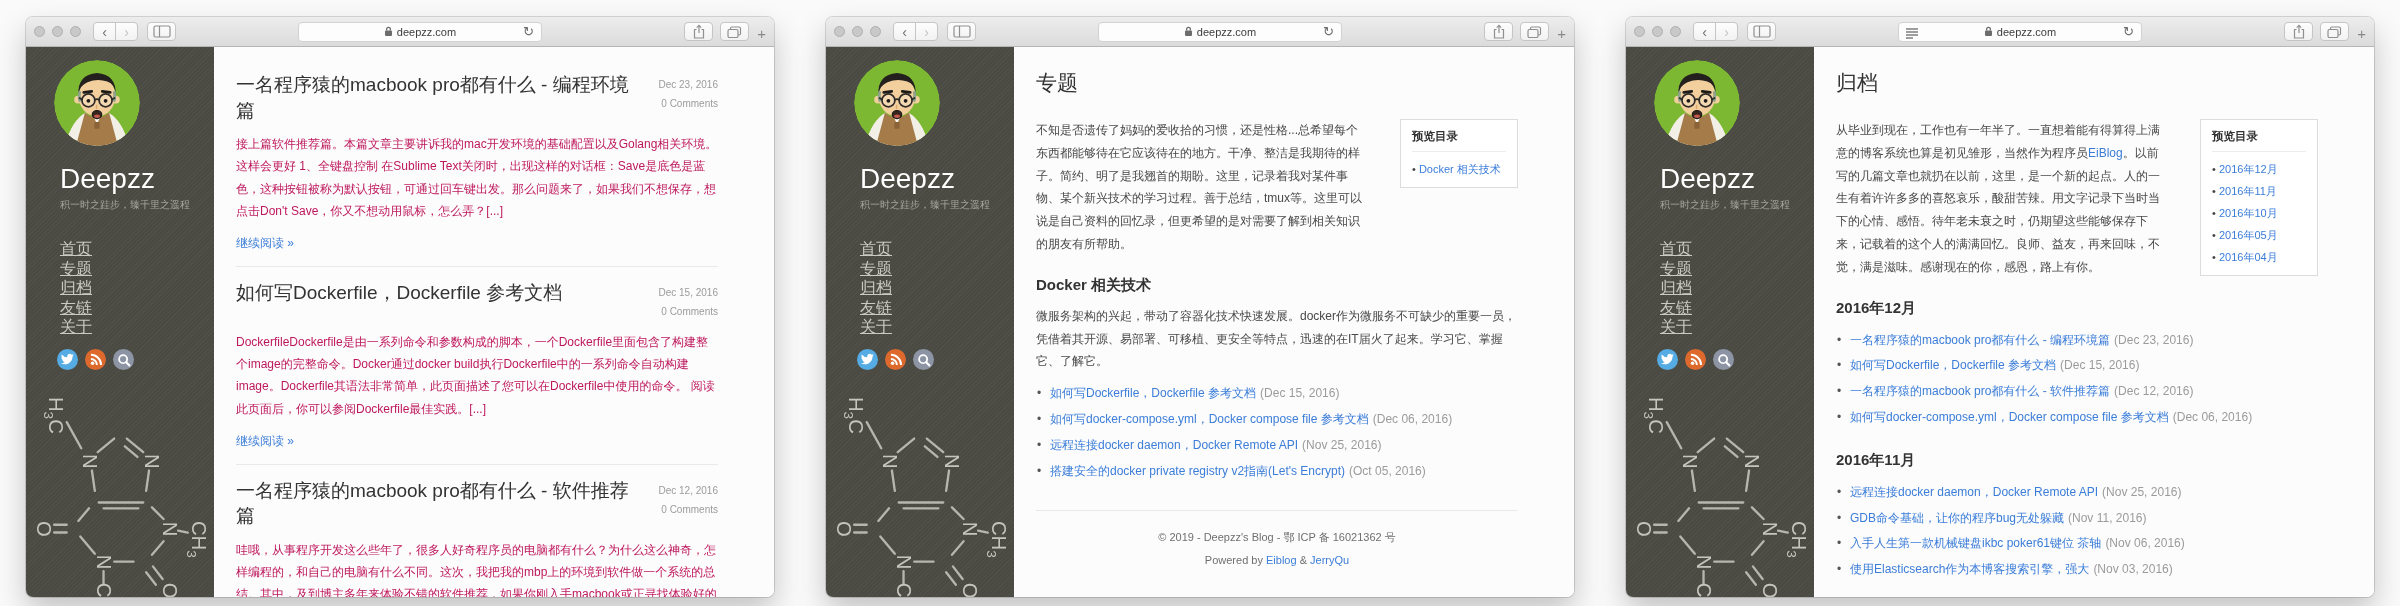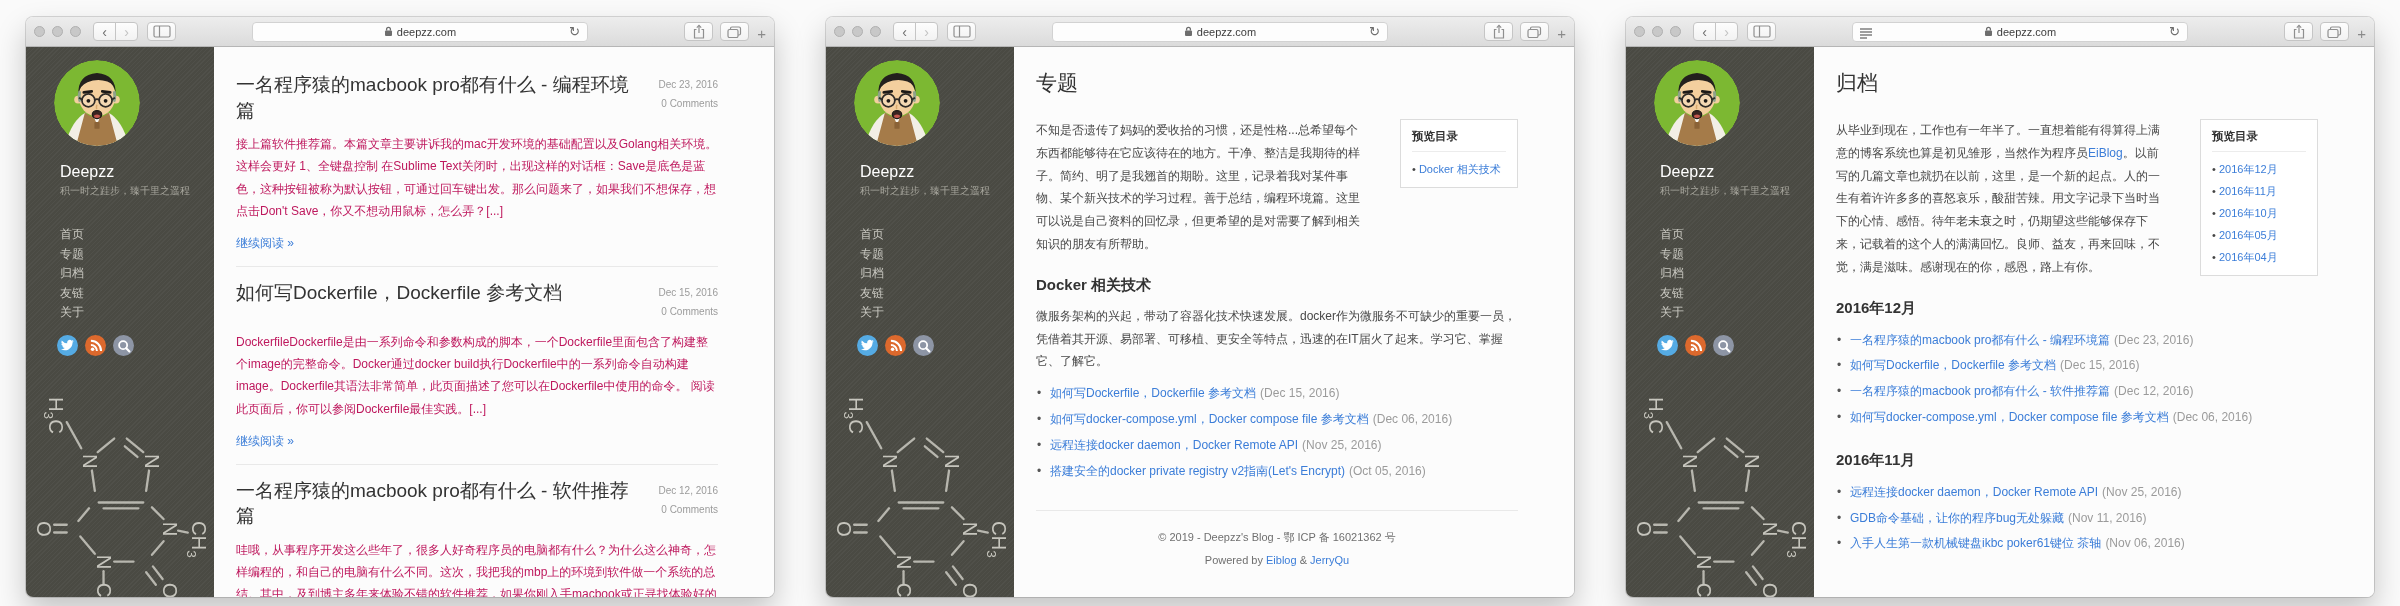--- a/index.html
+++ b/index.html
@@ -30,41 +30,41 @@
   .chrome-btn {
     height:19px; border:1px solid #c5c5c5; background:linear-gradient(#fdfdfd,#f2f2f2);
     display:flex; align-items:center; justify-content:center; color:#8f8f8f;
   }
   .btn-back { width:23px; border-radius:4px 0 0 4px; font-size:14px; color:#6f6f6f; }
   .btn-fwd { width:23px; border-radius:0 4px 4px 0; margin-left:-1px; font-size:14px; color:#c2c2c2; }
   .btn-sidebar { width:29px; border-radius:4px; margin-left:9px; }
   .btn-share, .btn-tabs { width:29px; border-radius:4px; margin-left:7px; }
   .btn-newtab { color:#8a8a8a; font-size:15px; margin:4px 0 0 8px; }
   .urlfield {
-    position:relative; width:336px; height:20px; background:#fdfdfd;
+    position:relative; width:244px; height:20px; background:#fdfdfd;
     border:1px solid #d2d2d2; border-radius:4px;
     display:flex; align-items:center; justify-content:center;
     font-size:11px; color:#3c3c3c;
   }
   .urlfield .lock { margin-right:4px; display:flex; }
   .urlfield .reload { position:absolute; right:7px; top:1px; color:#6e6e6e; font-size:13px; }
   .urlfield .reader { position:absolute; left:7px; top:5px; display:flex; }
 
   .win-body { flex:1; display:flex; overflow:hidden; }
 
   
   .sidebar {
     position:relative; flex:0 0 188px; overflow:hidden; background:#4a4a43;
     background-image:repeating-linear-gradient(135deg, rgba(255,255,255,.035) 0 1px, transparent 1px 3px);
   }
   .avatar { width:86px; height:86px; border-radius:50%; margin:13px 0 0 28px; overflow:hidden; display:block; }
-  .blog-name { color:#fff; font-size:16px; font-weight:400; margin:17px 0 3px 34px; }
+  .blog-name { color:#fff; font-size:28px; font-weight:400; margin:17px 0 3px 34px; }
   .tagline { color:#a8a79e; font-size:10px; margin-left:34px; }
   .side-nav { list-style:none; margin:27px 0 0 34px; position:relative; z-index:2; }
-  .side-nav li { color:#cac9c2; font-size:12px; line-height:19.5px; }
+  .side-nav li { color:#cac9c2; font-size:16px; line-height:19.5px;text-decoration:underline; }
   .social { display:flex; gap:7px; margin:12px 0 0 31px; position:relative; z-index:2; }
   .social-btn { width:21px; height:21px; border-radius:50%; display:flex; align-items:center; justify-content:center; }
   .social-twitter { background:#55abe4; }
   .social-rss { background:#dd692d; }
   .social-search { background:#8d95a5; }
   .molecule { position:absolute; left:2px; top:312px; z-index:1; }
 
   
   .main { flex:1; background:#fcfcfc; padding:12px 56px 0 22px; overflow:hidden; }
 
@@ -401,21 +401,21 @@
               </svg>
             </span>
         </div>
         <svg class="molecule" width="184" height="256" viewBox="0 0 190 262">
             <use href="#tpl-molecule"></use>
           </svg>
       </div>
       <div class="main">
         <h1 class="page-title">专题</h1>
         <div class="intro-row">
-          <p class="intro">不知是否遗传了妈妈的爱收拾的习惯，还是性格...总希望每个东西都能够待在它应该待在的地方。干净、整洁是我期待的样子。简约、明了是我翘首的期盼。这里，记录着我对某件事物、某个新兴技术的学习过程。善于总结，编程环境篇。这里可以说是自己资料的回忆录，但更希望的是对需要了解到相关知识的朋友有所帮助。</p>
+          <p class="intro">不知是否遗传了妈妈的爱收拾的习惯，还是性格...总希望每个东西都能够待在它应该待在的地方。干净、整洁是我期待的样子。简约、明了是我翘首的期盼。这里，记录着我对某件事物、某个新兴技术的学习过程。善于总结，tmux等。这里可以说是自己资料的回忆录，但更希望的是对需要了解到相关知识的朋友有所帮助。</p>
           <div class="toc-box">
             <div class="toc-title">预览目录</div>
             <ul class="toc-list">
               <li><a>Docker 相关技术</a></li>
             </ul>
           </div>
         </div>
         <h2 class="section-heading">Docker 相关技术</h2>
         <p class="section-intro">微服务架构的兴起，带动了容器化技术快速发展。docker作为微服务不可缺少的重要一员，凭借着其开源、易部署、可移植、更安全等特点，迅速的在IT届火了起来。学习它、掌握它、了解它。</p>
         <ul class="post-list">
@@ -539,19 +539,20 @@
           <li><a class="post-link">如何写Dockerfile，Dockerfile 参考文档</a><span class="post-date">(Dec 15, 2016)</span></li>
           <li><a class="post-link">一名程序猿的macbook pro都有什么 - 软件推荐篇</a><span class="post-date">(Dec 12, 2016)</span></li>
           <li><a class="post-link">如何写docker-compose.yml，Docker compose file 参考文档</a><span class="post-date">(Dec 06, 2016)</span></li>
         </ul>
 
         <h2 class="section-heading">2016年11月</h2>
         <ul class="post-list">
           <li><a class="post-link">远程连接docker daemon，Docker Remote API</a><span class="post-date">(Nov 25, 2016)</span></li>
           <li><a class="post-link">GDB命令基础，让你的程序bug无处躲藏</a><span class="post-date">(Nov 11, 2016)</span></li>
           <li><a class="post-link">入手人生第一款机械键盘ikbc poker61键位 茶轴</a><span class="post-date">(Nov 06, 2016)</span></li>
+          <li><a class="post-link">使用Elasticsearch作为本博客搜索引擎，强大</a><span class="post-date">(Nov 03, 2016)</span></li>
         </ul>
 
       </div>
     </div>
   </div>
 
 </div>
 
 </body></html>

